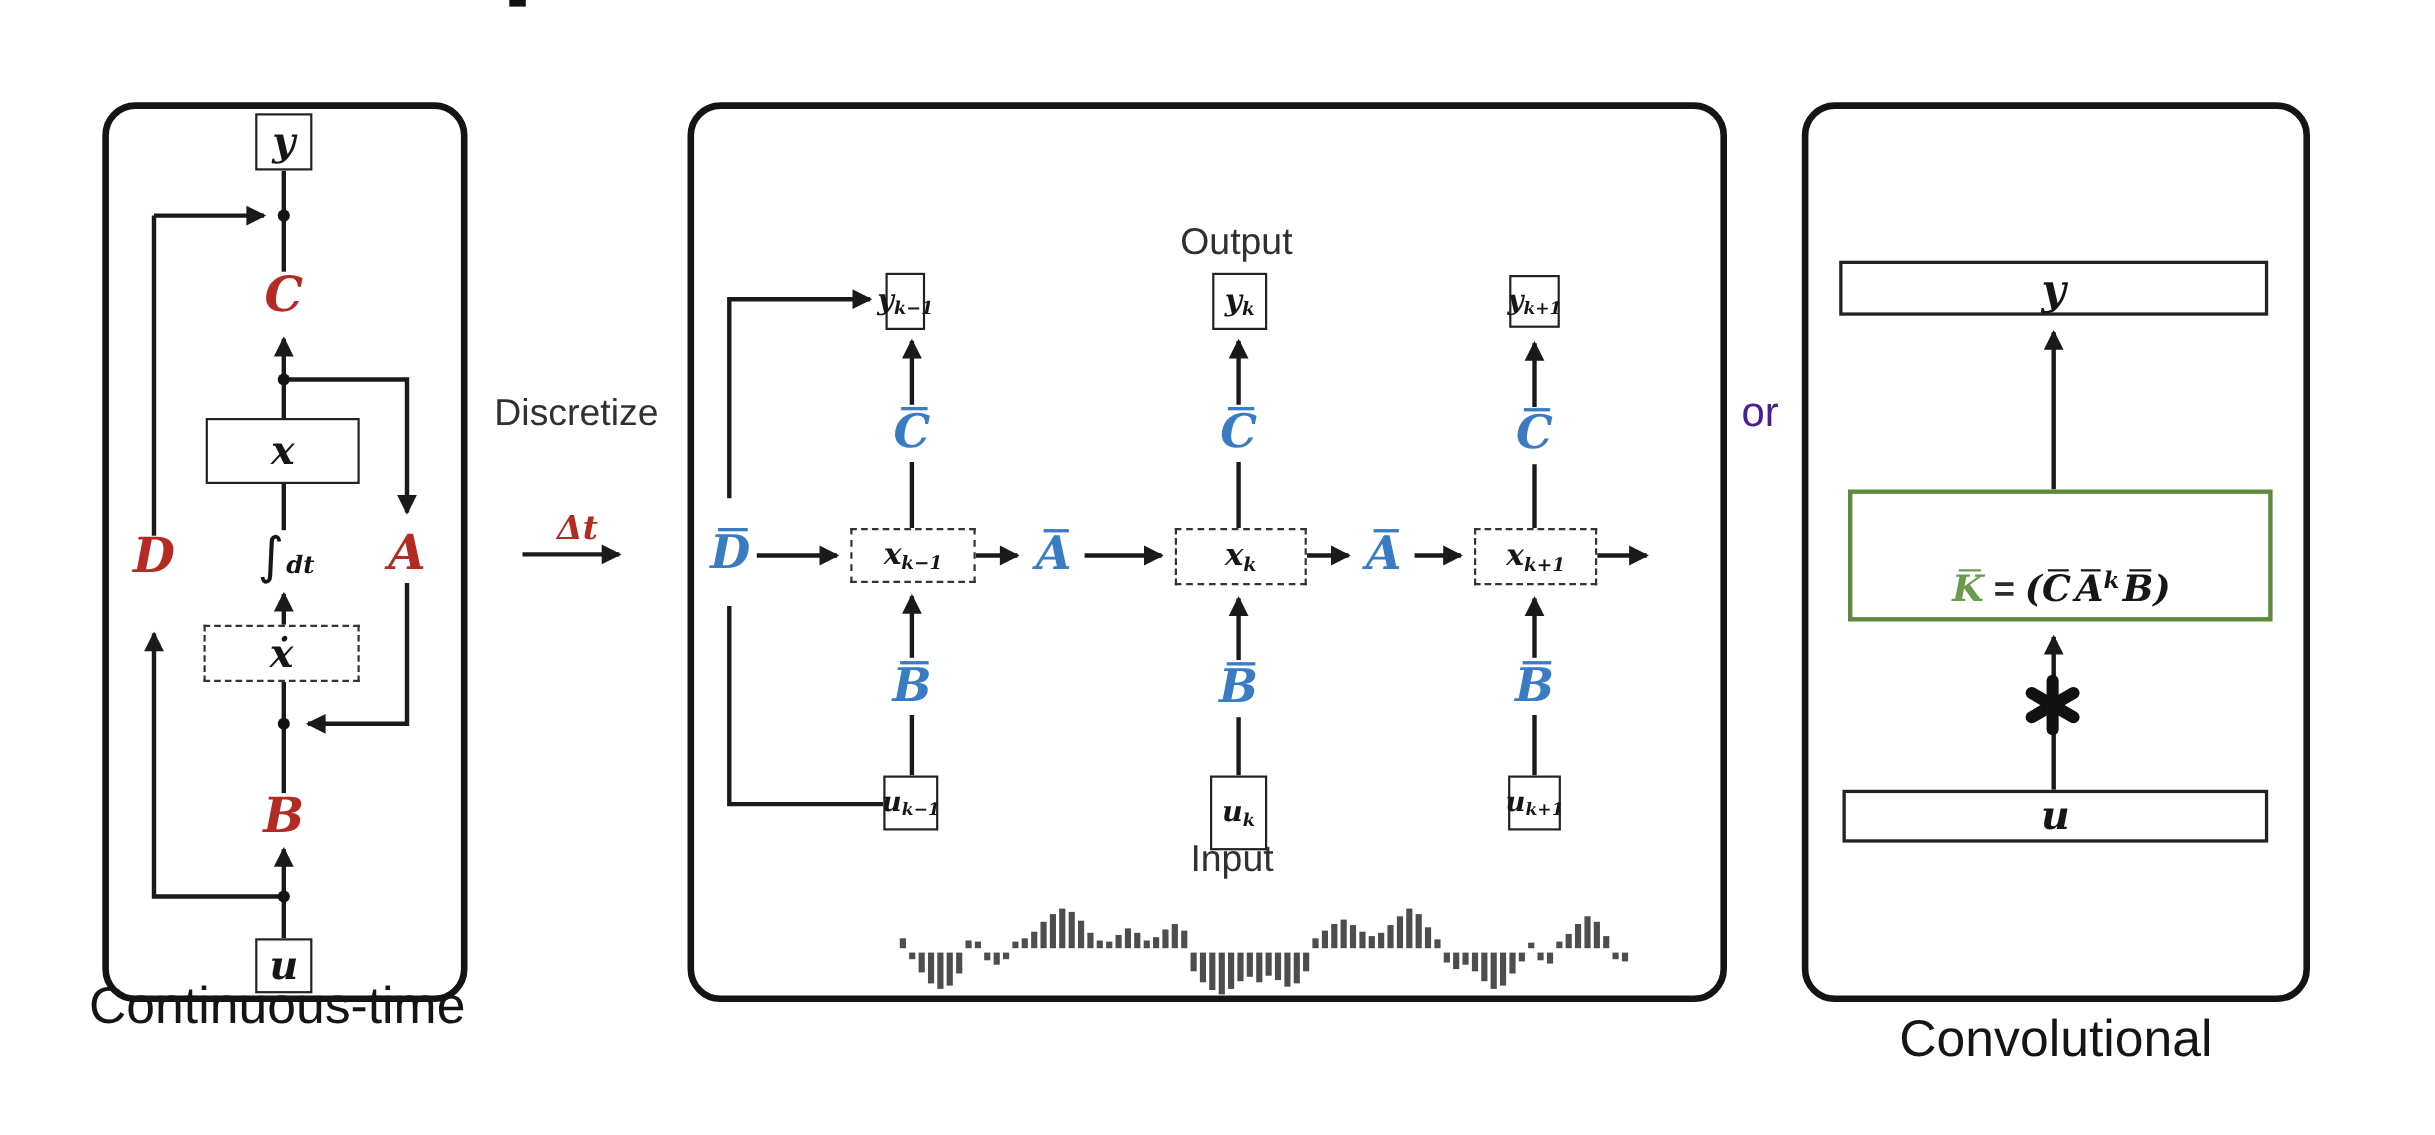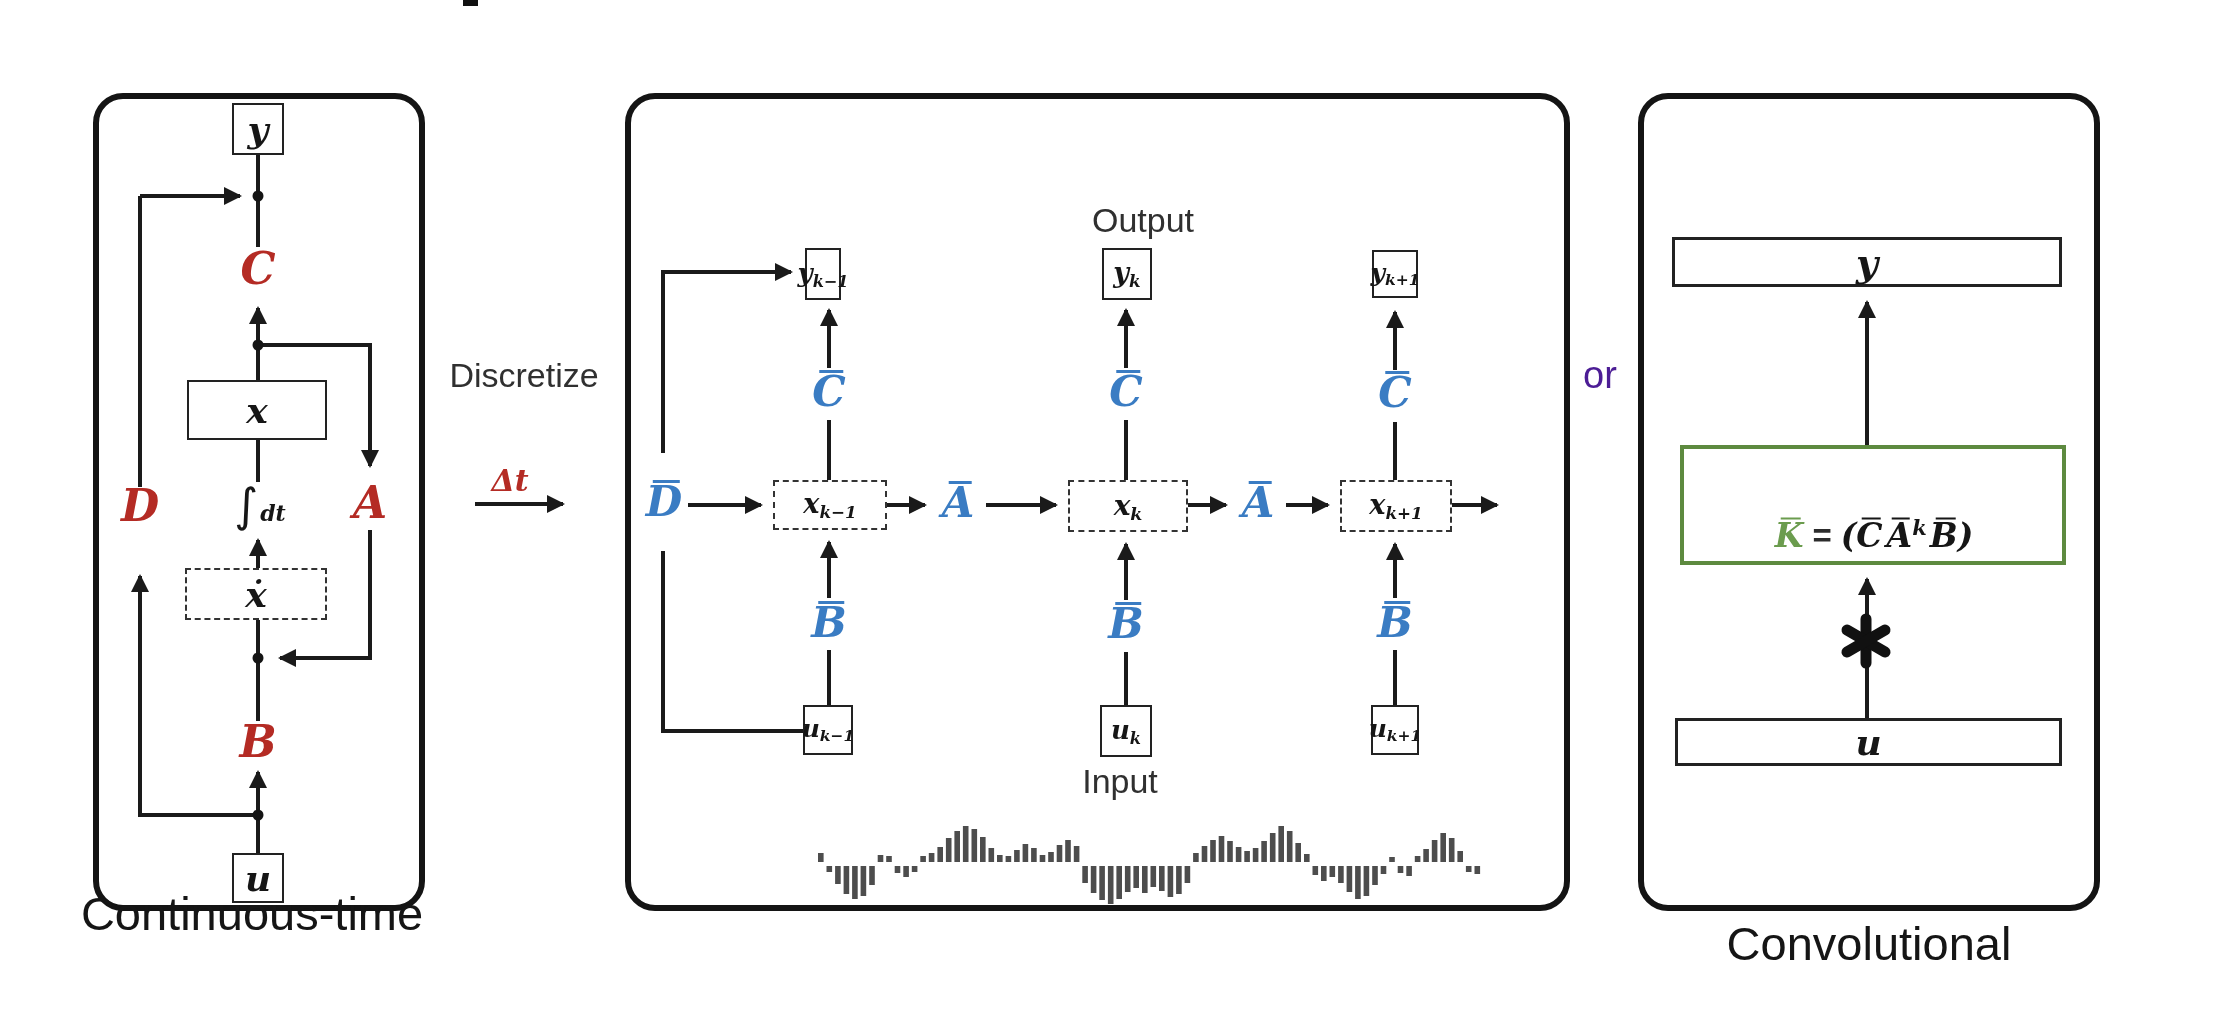--- a/index.html
+++ b/index.html
@@ -220,23 +220,23 @@
   <div class="box dashed" style="left:185px;top:568px;width:142px;height:52px;">
     <span class="m box-math">ẋ</span>
   </div>
   <div class="lbl m big-math red" style="left:258px;top:742px;">B</div>
   <div class="box" style="left:232px;top:853px;width:52px;height:50px;">
     <span class="m box-math">u</span>
   </div>
   <div class="title" style="left:52px;top:886px;width:400px;">Continuous-time</div>
 
   <div class="lbl caption" style="left:524px;top:375px;">Discretize</div>
-  <div class="lbl m red" style="left:510px;top:481px;font-size:30px;">Δt</div>
-
-  <div class="lbl caption" style="left:1124px;top:220px;margin-left:19px;">Output</div>
+  <div class="lbl m red" style="left:525px;top:481px;font-size:30px;">Δt</div>
+
+  <div class="lbl caption" style="left:1124px;top:220px;">Output</div>
   <div class="lbl caption" style="left:1120px;top:781px;">Input</div>
 
   <div class="lbl m blue-math blue" style="left:664px;top:502px;"><span class="ov">D</span></div>
   <div class="lbl m blue-math blue" style="left:958px;top:503px;"><span class="ov">A</span></div>
   <div class="lbl m blue-math blue" style="left:1258px;top:503px;"><span class="ov">A</span></div>
 
   <div class="box" style="left:805px;top:248px;width:36px;height:52px;">
     <span class="m" style="font-size:26px;"><span>y</span><span class="sub">k−1</span></span>
   </div>
   <div class="lbl m blue-math blue" style="left:829px;top:392px;"><span class="ov">C</span></div>
@@ -249,21 +249,21 @@
   </div>
 
   <div class="box" style="left:1102px;top:248px;width:50px;height:52px;">
     <span class="m" style="font-size:27px;"><span>y</span><span class="sub">k</span></span>
   </div>
   <div class="lbl m blue-math blue" style="left:1126px;top:392px;"><span class="ov">C</span></div>
   <div class="box dashed" style="left:1068px;top:480px;width:120px;height:52px;">
     <span class="m" style="font-size:28px;"><span>x</span><span class="sub">k</span></span>
   </div>
   <div class="lbl m blue-math blue" style="left:1126px;top:624px;"><span class="ov">B</span></div>
-  <div class="box" style="left:1100px;top:705px;width:52px;height:52px;">
+  <div class="box" style="left:1100px;top:705px;width:52px;height:68px;">
     <span class="m" style="font-size:26px;"><span>u</span><span class="sub">k</span></span>
   </div>
 
   <div class="box" style="left:1372px;top:250px;width:46px;height:48px;">
     <span class="m" style="font-size:25px;"><span>y</span><span class="sub">k+1</span></span>
   </div>
   <div class="lbl m blue-math blue" style="left:1395px;top:393px;"><span class="ov">C</span></div>
   <div class="box dashed" style="left:1340px;top:480px;width:112px;height:52px;">
     <span class="m" style="font-size:27px;"><span>x</span><span class="sub">k+1</span></span>
   </div>

